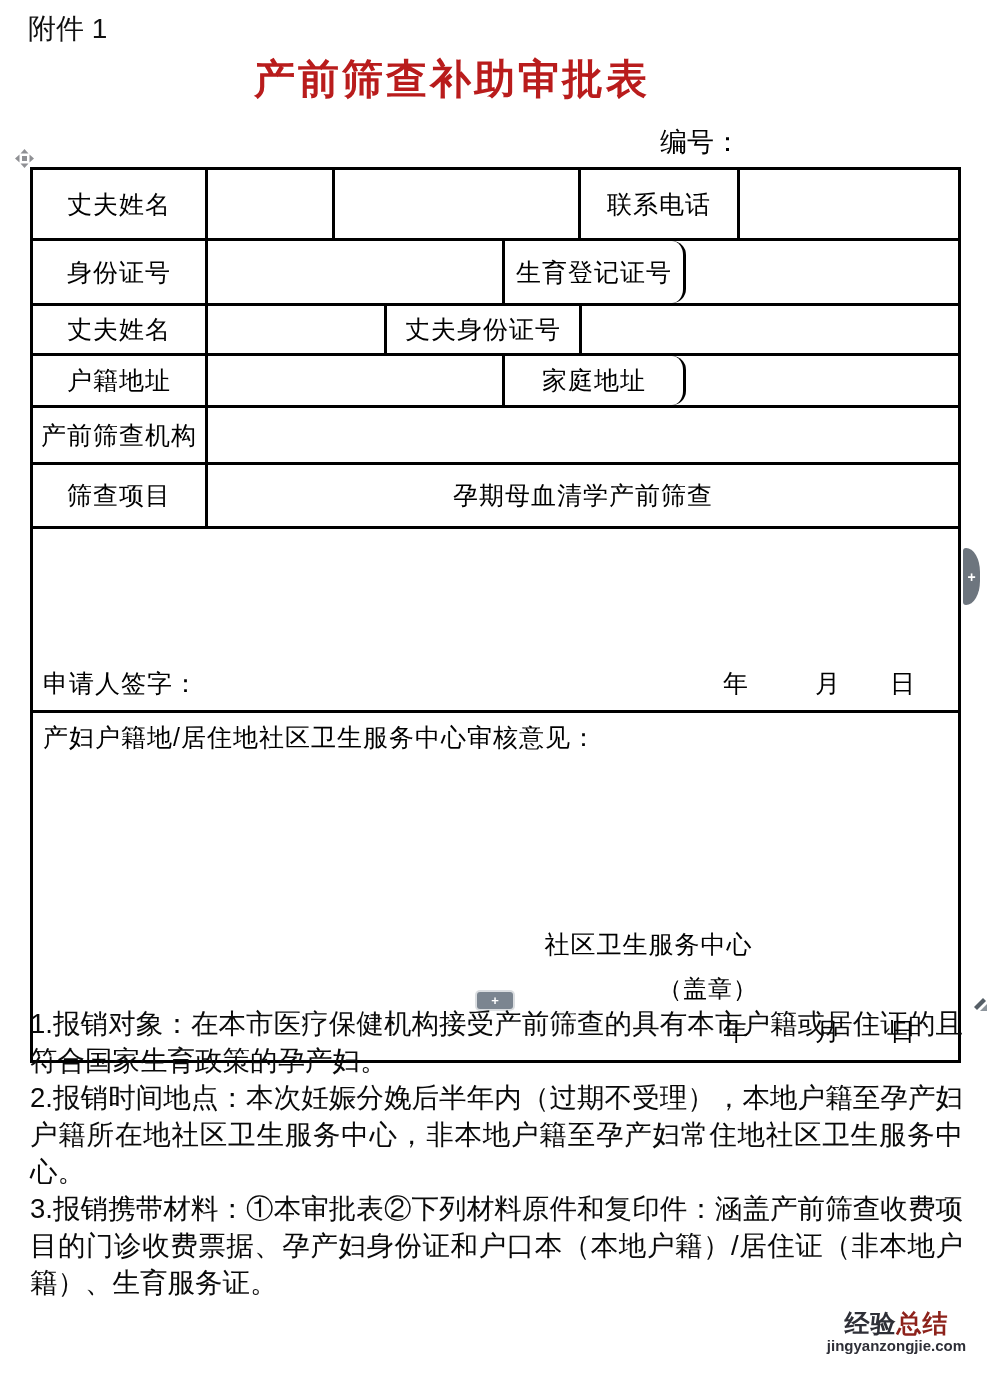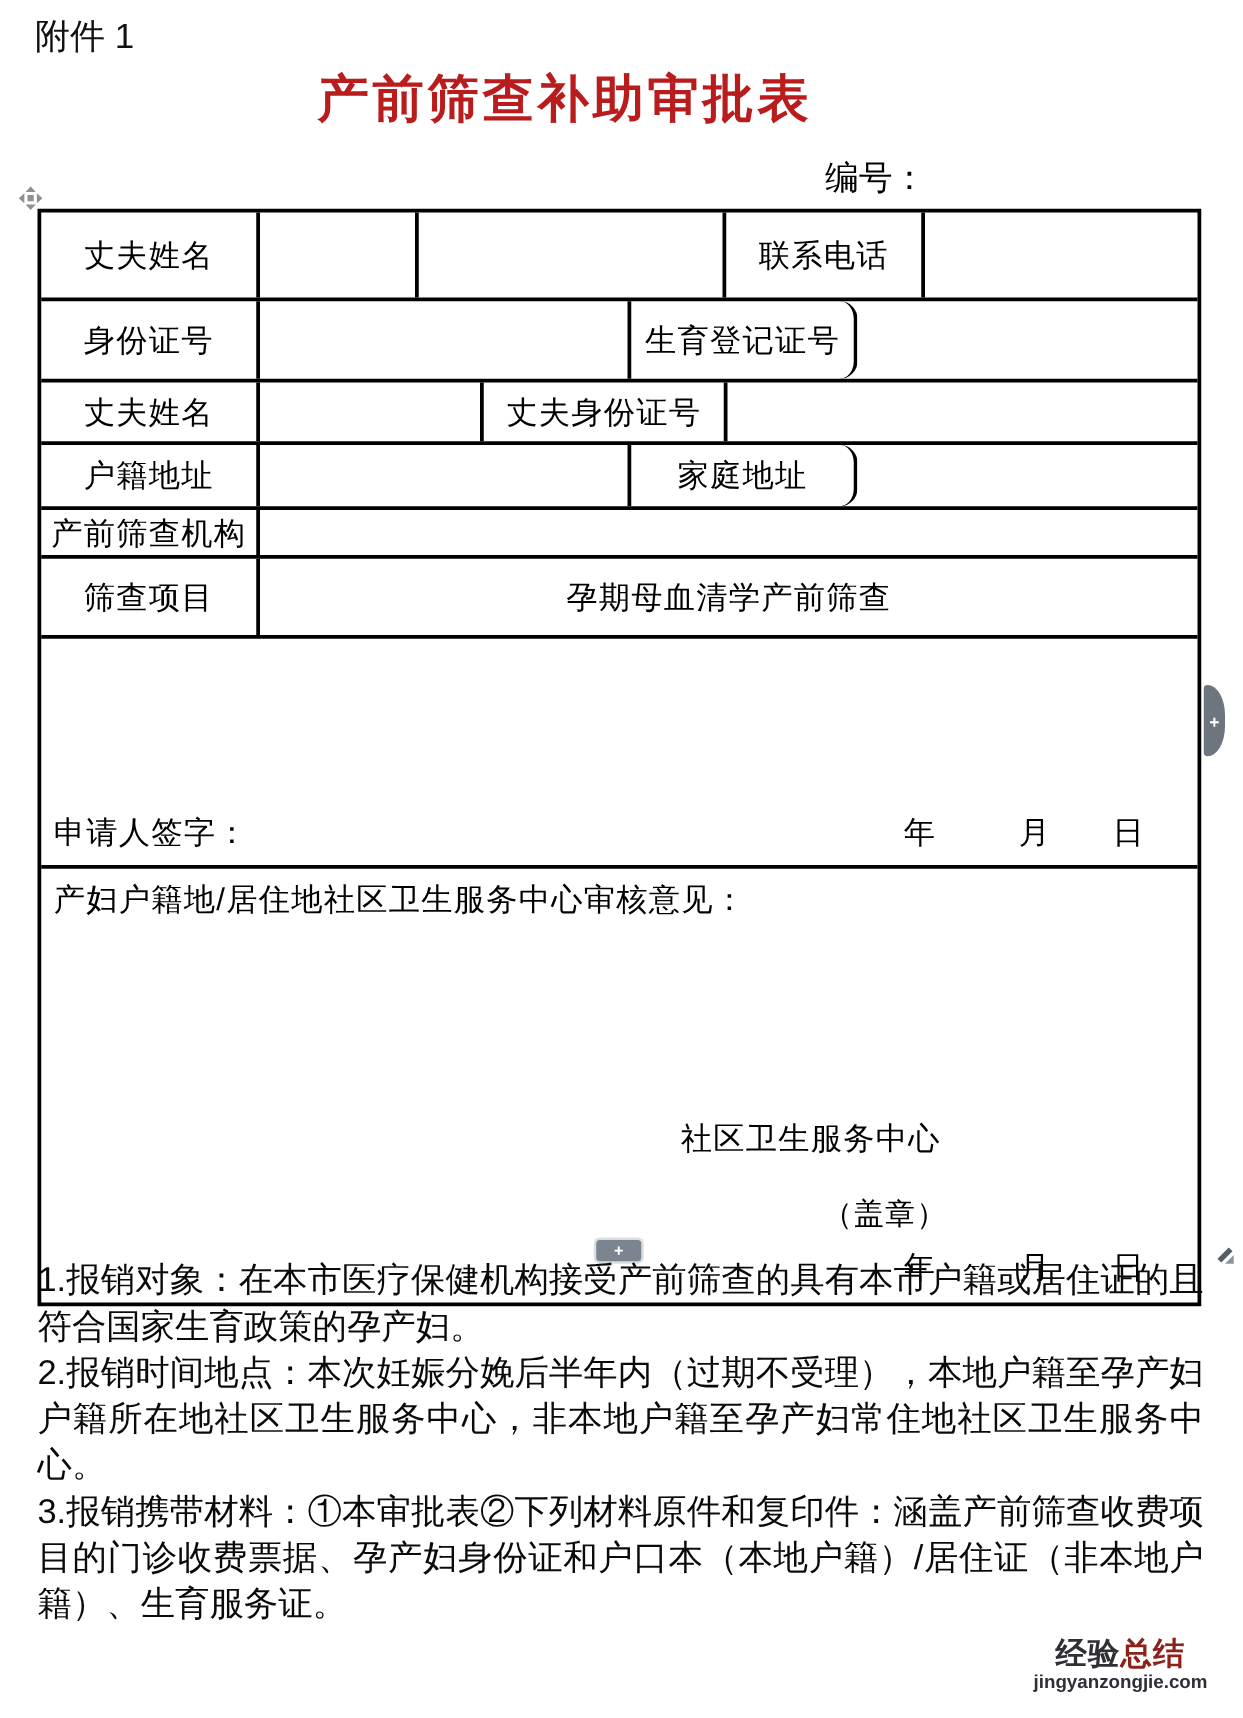--- a/index.html
+++ b/index.html
@@ -21,31 +21,31 @@
   .t-row  { display:flex; border-bottom:3px solid #000; }
   .t-row.last { border-bottom:none; }
   .cell   { border-right:3px solid #000; display:flex; align-items:center; justify-content:center;
             font-size:25px; letter-spacing:1px; }
   .cell.end { border-right:none; }
   .grow   { flex:1 1 auto; }
   .w175{flex:0 0 175px;} .w127{flex:0 0 127px;} .w105{flex:0 0 105px;}
   .w246{flex:0 0 246px;} .w159{flex:0 0 159px;} .w297{flex:0 0 297px;}
   .w181{flex:0 0 181px;border-radius:14px;} .w179{flex:0 0 179px;} .w195{flex:0 0 195px;}
   .h71{height:71px;} .h65{height:65px;} .h52{height:52px;} .h50{height:50px;}
-  .h43{height:39px;} .h49{height:64px;} .h148{height:148px;margin-top:36px;} .h347{height:347px;}
+  .h43{height:57px;} .h49{height:64px;} .h148{height:148px;margin-top:36px;} .h347{height:347px;}
 
   .big-cell { position:relative; display:block; border-right:none; flex:1 1 auto; }
   .sign-label { position:absolute; left:10px; bottom:10px; font-size:25px; letter-spacing:1px; }
   .date-y  { position:absolute; font-size:25px; }
   .ap .date-y.y{left:690px;} .ap .date-y.m{left:782px;} .ap .date-y.d{left:857px;}
   .ap .date-y{bottom:10px;}
   .rv .date-y.y{left:690px;} .rv .date-y.m{left:782px;} .rv .date-y.d{left:857px;}
   .rv .date-y{top:302px;}
   .review-title { position:absolute; left:10px; top:8px; font-size:25px; letter-spacing:1px; }
-  .stamp-org  { position:absolute; left:508px; top:199px; width:215px; text-align:center;
+  .stamp-org  { position:absolute; left:508px; top:215px; width:215px; text-align:center;
                 font-size:25px; letter-spacing:1px; }
   .stamp-note { position:absolute; left:600px; top:260px; width:150px; text-align:center;
                 font-size:24px; }
 
   
   .move-handle { position:absolute; left:15px; top:149px; width:19px; height:19px; cursor:move; }
   .side-pill { position:absolute; left:963px; top:548px; width:17px; height:57px;
                background:#6d757e; border-radius:3px 14px 14px 3px / 3px 24px 24px 3px;
                display:flex; align-items:center; justify-content:center; }
   .side-pill span { color:#fff; font-size:14px; font-weight:bold; line-height:1; }

